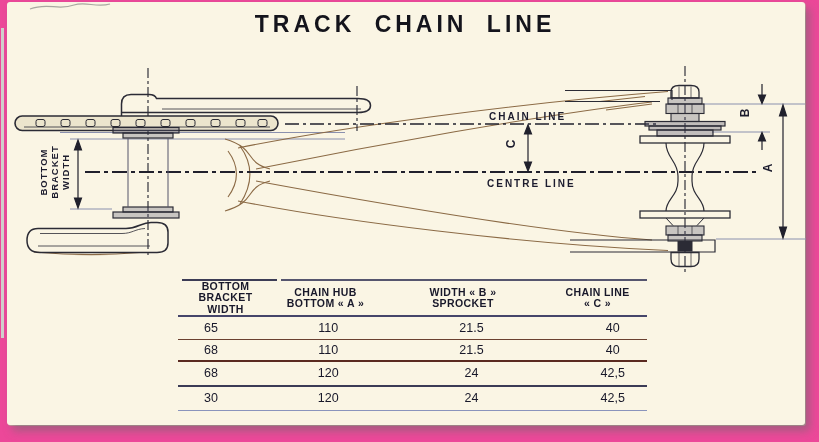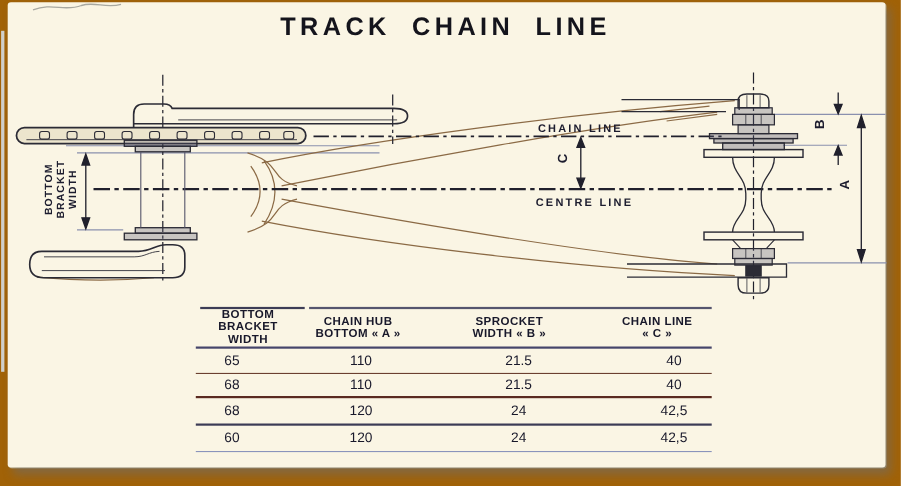--- a/index.html
+++ b/index.html
@@ -1,18 +1,18 @@
 <!DOCTYPE html>
 <html><head>
 <meta charset="utf-8">
 <style>
   html,body{margin:0;padding:0;background:#ffffff;}
   .stage{
     position:relative;width:819px;height:442px;overflow:hidden;
-    font-family:"Liberation Sans",sans-serif;background:#a16207;
+    font-family:"Liberation Sans",sans-serif;background:#ec4899;
   }
   .scan-edge{position:absolute;left:1px;top:28px;width:3px;height:310px;background:#cfcfcb;}
   .paper{
     position:absolute;left:7px;top:2px;width:798px;height:423px;
     background:#faf5e4;border-radius:3px;
     box-shadow:5px 6px 9px rgba(110,110,110,.55), 1px 1px 0 rgba(190,185,160,.7);
   }
   .title{
     position:absolute;left:0;top:11px;width:810px;text-align:center;
     font-size:23px;font-weight:bold;color:#14141c;
@@ -192,22 +192,22 @@
       <div class="c1 hcell">
         <span>BOTTOM</span>
         <span>BRACKET</span>
         <span>WIDTH</span>
       </div>
       <div class="c2 hcell">
         <span>CHAIN HUB</span>
         <span>BOTTOM « A »</span>
       </div>
       <div class="c3 hcell">
+        <span>WIDTH « B »</span>
         <span>SPROCKET</span>
-        <span>WIDTH « B »</span>
       </div>
       <div class="c4 hcell">
         <span>CHAIN LINE</span>
         <span>« C »</span>
       </div>
     </div>
 
     <div class="tline" style="top:36px;height:1.6px;background:#45456a;"></div>
 
     <div class="row vrow" style="top:37px;height:23px;">
@@ -228,20 +228,20 @@
 
     <div class="row vrow" style="top:82px;height:24px;">
       <div class="c1">68</div>
       <div class="c2">120</div>
       <div class="c3">24</div>
       <div class="c4">42,5</div>
     </div>
     <div class="tline" style="top:106px;height:1.6px;background:#3b3b55;"></div>
 
     <div class="row vrow" style="top:107px;height:24px;">
-      <div class="c1">60</div>
+      <div class="c1">30</div>
       <div class="c2">120</div>
       <div class="c3">24</div>
       <div class="c4">42,5</div>
     </div>
     <div class="tline" style="top:131px;height:1.4px;background:#8a94bc;"></div>
   </div>
 </div>
 
 </body></html>

